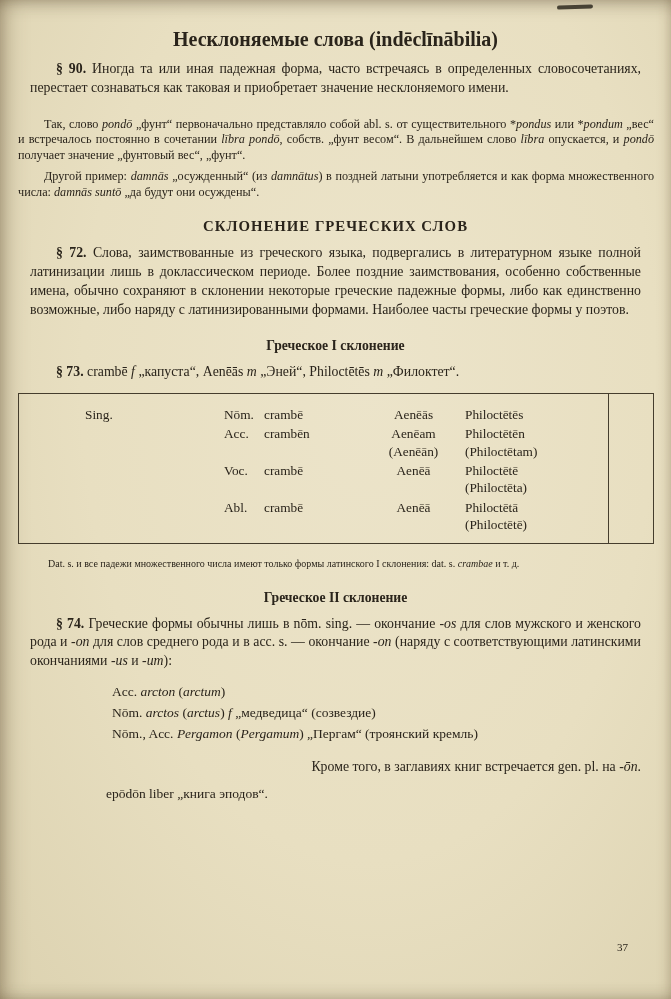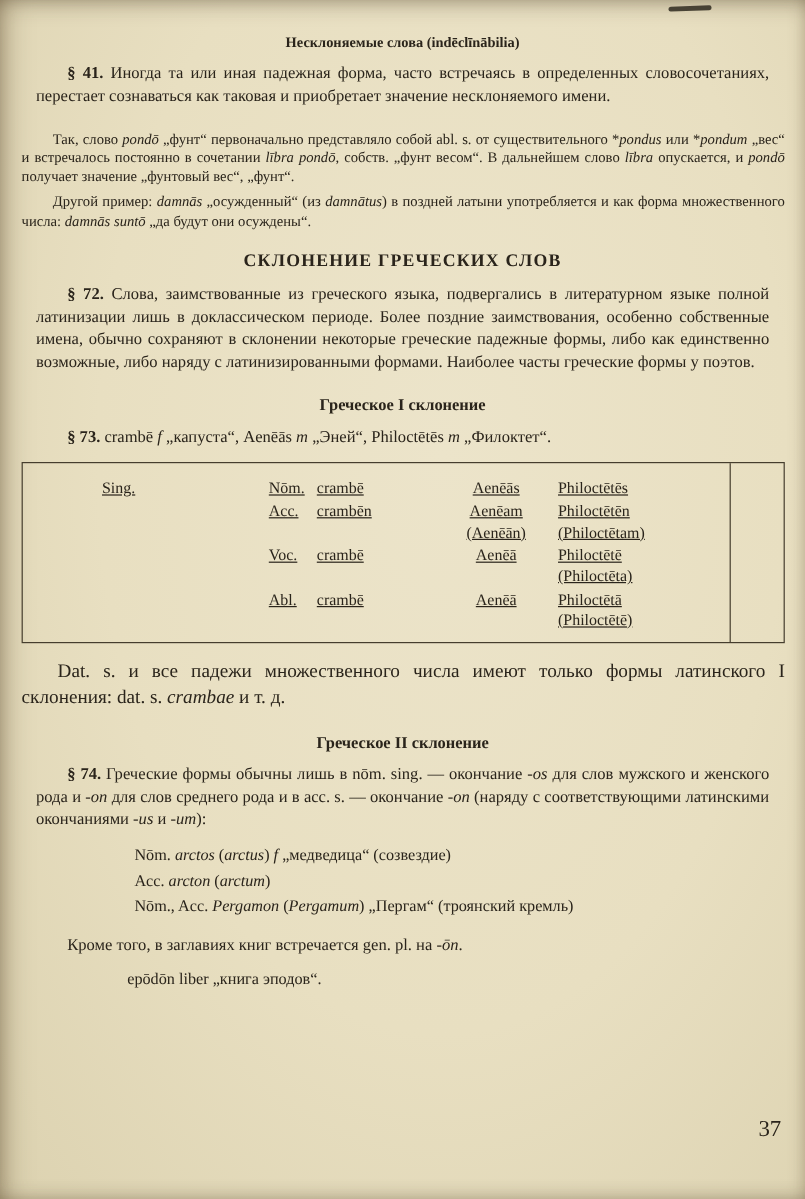--- a/index.html
+++ b/index.html
@@ -22,21 +22,21 @@
       inset 0 -10px 18px -12px rgba(60,45,25,.3);
     padding:22px 30px 0 30px;
   }
   .scan-mark {
     position:absolute; top:5px; right:78px;
     width:36px; height:4px;
     background:#2f2a20; opacity:.85;
     transform:rotate(-2deg); border-radius:2px;
   }
   .h-center { text-align:center; font-weight:bold; color:var(--ink,#2a241b); }
-  .h1 { margin-top:6px; font-size:12px; }
+  .h1 { margin-top:6px; font-size:20px; }
   .h2 { margin-top:17px; font-size:14.8px; letter-spacing:1px; }
   .h3 { margin-top:19px; font-size:13.7px; }
   .body-par {
     font-size:13.8px; line-height:1.36;
     text-align:justify; text-indent:26px;
     hyphens:auto; -webkit-hyphens:auto;
   }
   .p71, .p72, .p73, .p74 { margin-top:9px; }
   .small-par {
     font-size:12.2px; line-height:1.31;
@@ -44,64 +44,65 @@
     margin:19px -13px 0 -12px;
     hyphens:auto; -webkit-hyphens:auto;
   }
   .small-par + .small-par { margin-top:5px; }
 
   .decl-table {
     position:relative;
     margin:11px -13px 0 -12px;
     border:1.5px solid var(--rule,#453d2d);
     padding:12px 0 10px 0;
-    font-size:13.3px; line-height:1.3;text-decoration:underline;
+    font-size:13.3px; line-height:1.3;
   }
   .rule-right {
     position:absolute; top:0; bottom:0; right:44px;
     width:1px; background:var(--rule,#453d2d);
   }
   .trow { display:flex; }
   .trow + .trow { margin-top:2px; }
   .tc { white-space:nowrap; }
   .tc-num  { width:205px; padding-left:66px; }
   .tc-case { width:40px; }
   .tc-c1   { width:98px; }
   .tc-c2   { width:103px;text-align:center; }
   .tc-c3   { flex:1; }
 
   .note-dat {
     margin:13px -13px 0 -12px;
-    font-size:16px; line-height:1.34;
+    font-size:10px; line-height:1.34;
     text-align:justify; text-indent:30px;
     hyphens:auto; -webkit-hyphens:auto;
   }
   .examples {
     margin:11px 0 0 82px;
     font-size:13.5px; line-height:1.55;
   }
   .note-gen {
     margin-top:13px;
     font-size:13.8px; line-height:1.36;
     text-indent:26px;
+    text-align:right;
   }
   .example2 { margin:10px 0 0 76px; font-size:13.5px; }
   .page-number {
-    position:absolute; right:20px; bottom:46px;
-    font-size:19px; color:var(--ink,#2a241b);
+    position:absolute; right:43px; bottom:46px;
+    font-size:11px; color:var(--ink,#2a241b);
   }
 </style>
 </head>
 <body style="--paper: #e9e0c2; --ink: #2a241b; --rule: #453d2d;">
 
 <div class="page" style="--paper: #e9e0c2; --ink: #2a241b; --rule: #453d2d;">
   <div class="scan-mark"></div>
 
   <h1 class="h-center h1">Несклоняемые слова (indēclīnābilia)</h1>
-  <p class="body-par p71"><span style="font-weight: bold;">§ 41.</span><span> Иногда та или иная падежная форма, часто встречаясь в определенных словосочетаниях, перестает сознаваться как таковая и приобретает значение несклоняемого имени.</span></p>
+  <p class="body-par p71"><span style="font-weight: bold;">§ 90.</span><span> Иногда та или иная падежная форма, часто встречаясь в определенных словосочетаниях, перестает сознаваться как таковая и приобретает значение несклоняемого имени.</span></p>
   <p class="small-par"><span>Так, слово </span><span style="font-style: italic;">pondō</span><span> „фунт“ первоначально представляло собой abl. s. от существительного *</span><span style="font-style: italic;">pondus</span><span> или *</span><span style="font-style: italic;">pondum</span><span> „вес“ и встречалось постоянно в сочетании </span><span style="font-style: italic;">lībra pondō</span><span>, собств. „фунт весом“. В дальнейшем слово </span><span style="font-style: italic;">lībra</span><span> опускается, и </span><span style="font-style: italic;">pondō</span><span> получает значение „фунтовый вес“, „фунт“.</span></p>
   <p class="small-par"><span>Другой пример: </span><span style="font-style: italic;">damnās</span><span> „осужденный“ (из </span><span style="font-style: italic;">damnātus</span><span>) в поздней латыни употребляется и как форма множественного числа: </span><span style="font-style: italic;">damnās suntō</span><span> „да будут они осуждены“.</span></p>
 
   <h2 class="h-center h2">СКЛОНЕНИЕ ГРЕЧЕСКИХ СЛОВ</h2>
   <p class="body-par p72"><span style="font-weight: bold;">§ 72.</span><span> Слова, заимствованные из греческого языка, подвергались в литературном языке полной латинизации лишь в доклассическом периоде. Более поздние заимствования, особенно собственные имена, обычно сохраняют в склонении некоторые греческие падежные формы, либо как единственно возможные, либо наряду с латинизированными формами. Наиболее часты греческие формы у поэтов.</span></p>
 
   <h3 class="h-center h3">Греческое I склонение</h3>
   <p class="body-par p73"><span style="font-weight: bold;">§ 73.</span><span> crambē </span><span style="font-style: italic;">f</span><span> „капуста“, Aenēās </span><span style="font-style: italic;">m</span><span> „Эней“, Philoctētēs </span><span style="font-style: italic;">m</span><span> „Филоктет“.</span></p>
 
   <div class="decl-table">
@@ -168,22 +169,22 @@
         </div>
     </div>
   </div>
 
   <p class="note-dat"><span>Dat. s. и все падежи множественного числа имеют только формы латинского I склонения: dat. s. </span><span style="font-style: italic;">crambae</span><span> и т. д.</span></p>
 
   <h3 class="h-center h3">Греческое II склонение</h3>
   <p class="body-par p74"><span style="font-weight: bold;">§ 74.</span><span> Греческие формы обычны лишь в nōm. sing. — окончание </span><span style="font-style: italic;">-os</span><span> для слов мужского и женского рода и </span><span style="font-style: italic;">-on</span><span> для слов среднего рода и в acc. s. — окончание </span><span style="font-style: italic;">-on</span><span> (наряду с соответствующими латинскими окончаниями </span><span style="font-style: italic;">-us</span><span> и </span><span style="font-style: italic;">-um</span><span>):</span></p>
 
   <div class="examples">
+    <div><span>Acc. </span><span style="font-style: italic;">arcton</span><span> (</span><span style="font-style: italic;">arctum</span><span>)</span></div>
     <div><span>Nōm. </span><span style="font-style: italic;">arctos</span><span> (</span><span style="font-style: italic;">arctus</span><span>) </span><span style="font-style: italic;">f</span><span> „медведица“ (созвездие)</span></div>
-    <div><span>Acc. </span><span style="font-style: italic;">arcton</span><span> (</span><span style="font-style: italic;">arctum</span><span>)</span></div>
     <div><span>Nōm., Acc. </span><span style="font-style: italic;">Pergamon</span><span> (</span><span style="font-style: italic;">Pergamum</span><span>) „Пергам“ (троянский кремль)</span></div>
   </div>
 
   <p class="note-gen"><span>Кроме того, в заглавиях книг встречается gen. pl. на </span><span style="font-style: italic;">-ōn</span><span>.</span></p>
   <div class="example2"><span style="">epōdōn liber</span><span> „книга эподов“.</span></div>
 
   <div class="page-number">37</div>
 </div>
 
 </body></html>

